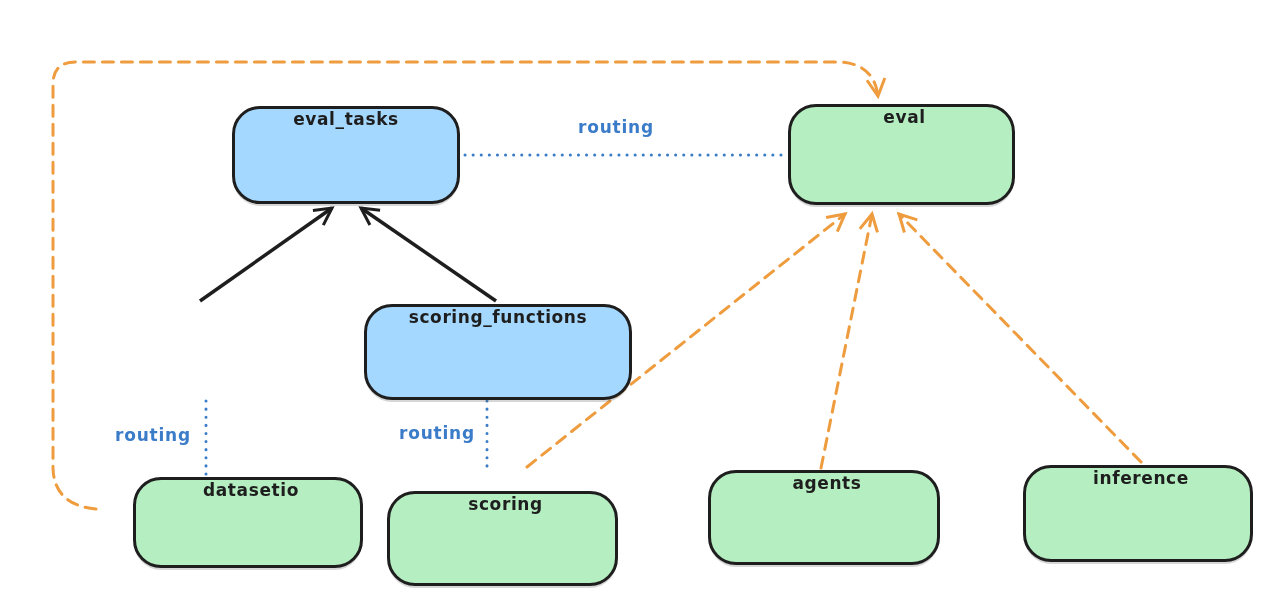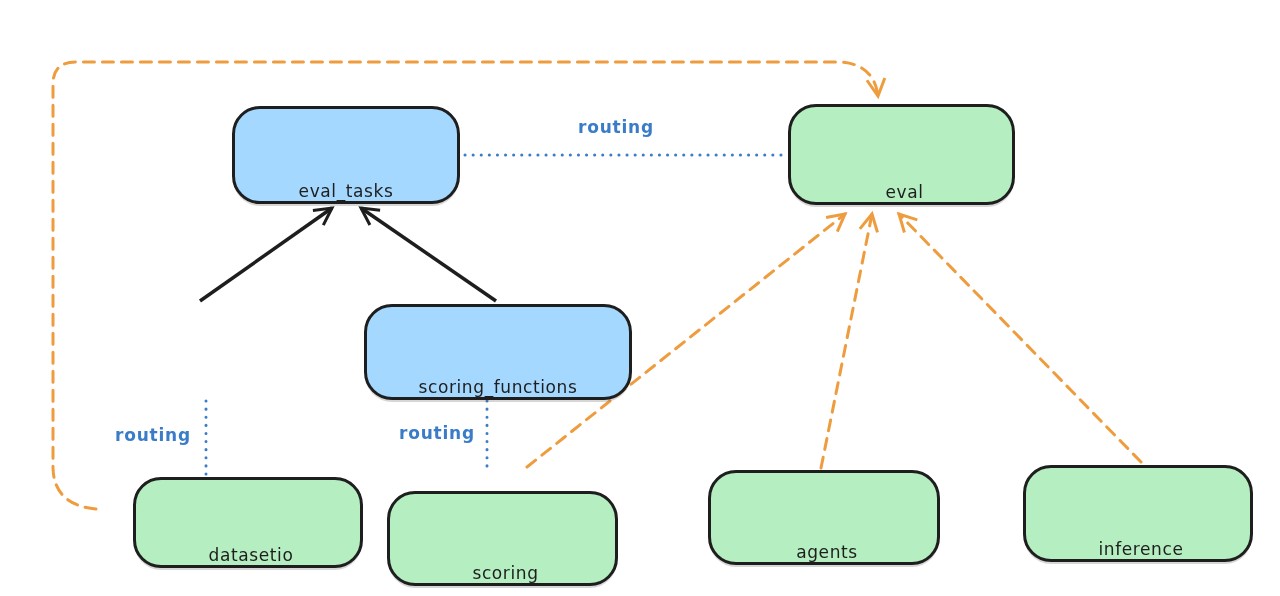--- a/index.html
+++ b/index.html
@@ -20,23 +20,24 @@
     left: 0; top: 0;
     width: 1280px;
     height: 596px;
   }
   .node {
     position: absolute;
     box-sizing: border-box;
     border: 3px solid var(--node-border, #1e1e1e);
     border-radius: 28px;
     display: flex;
-    align-items: flex-end;
+    align-items: flex-start;
     justify-content: center;
     box-shadow: 0 3px 0 -1px rgba(90,90,90,0.25);
+    font-weight: bold;
   }
   .node.blue  { background: var(--node-blue-fill, #a5d8ff); }
   .node.green { background: var(--node-green-fill, #b5eec0); padding-left: 6px; }
   .node-label {
     font-size: 17px;
     letter-spacing: 0.6px;
     color: #1e1e1e;
     white-space: nowrap;
   }
   .edge-label {

